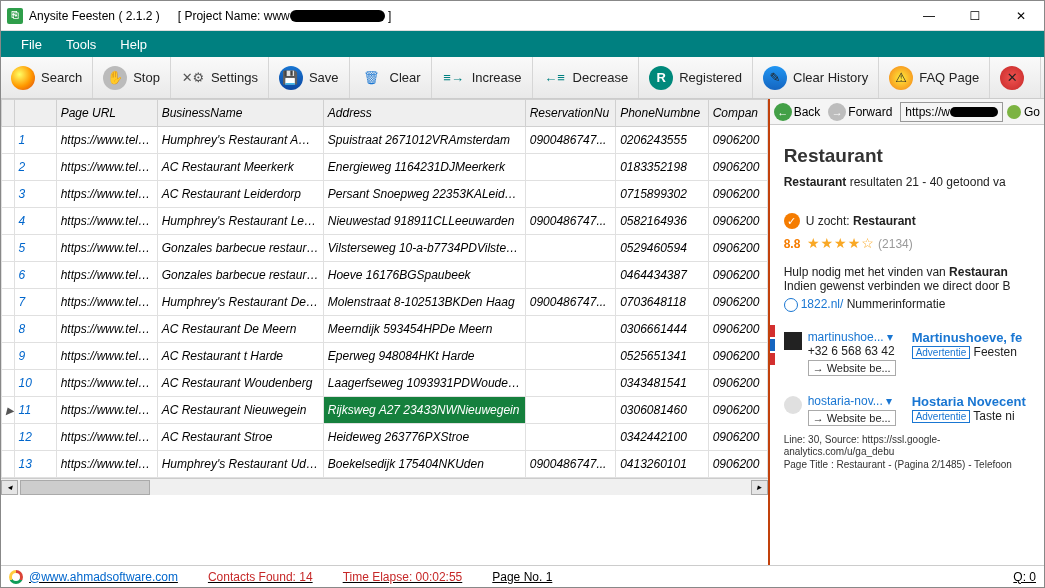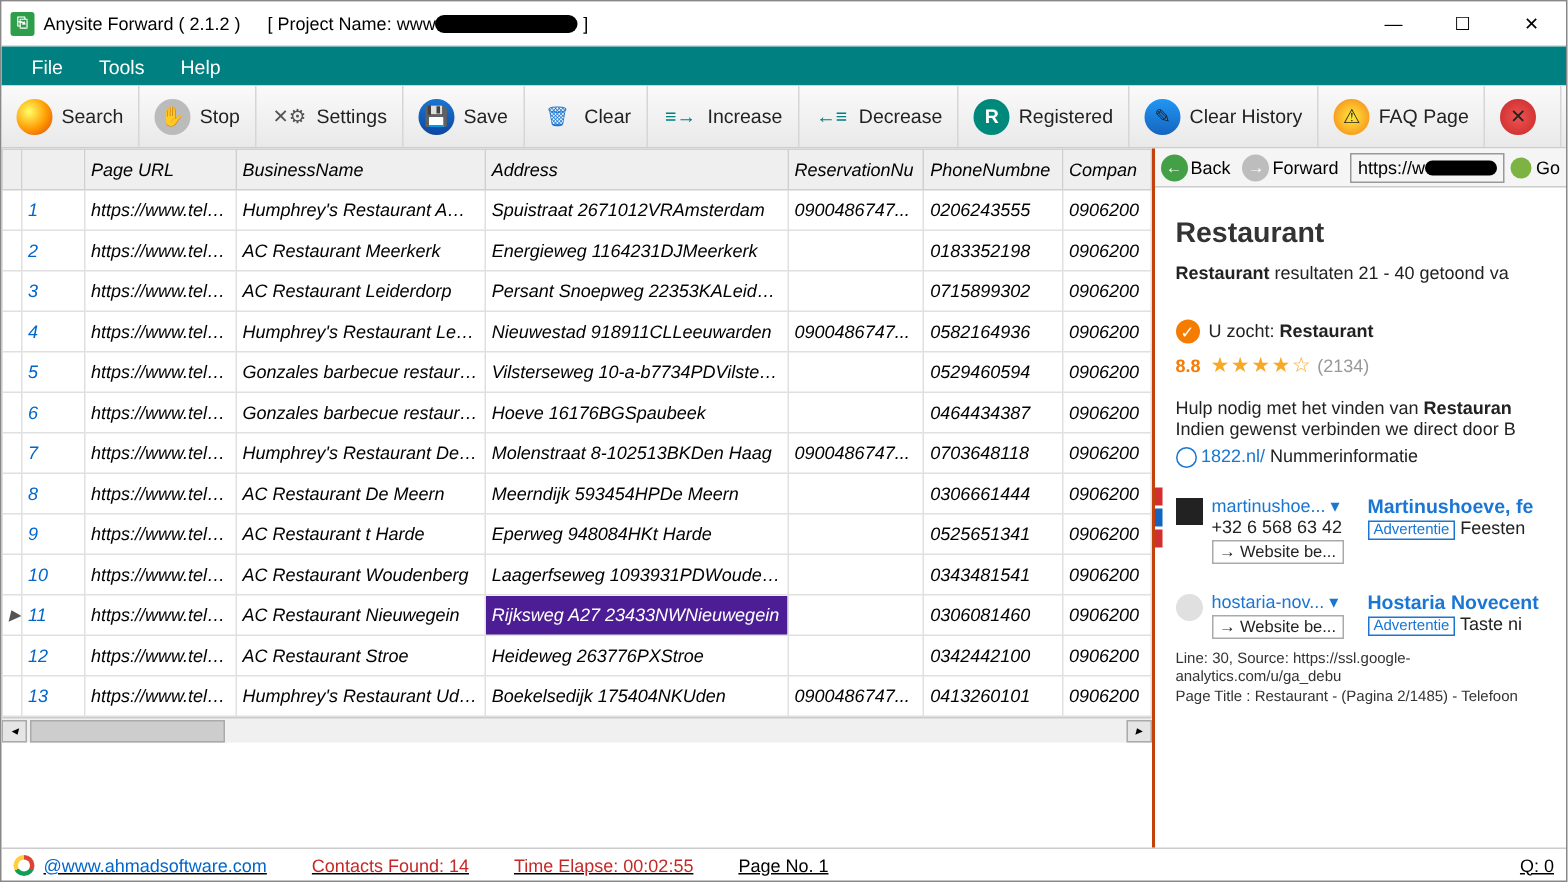--- a/index.html
+++ b/index.html
@@ -31,21 +31,21 @@
 .ic-faq{background:radial-gradient(#ffeb3b,#f57f17);}
 .ic-exit{background:radial-gradient(#ef5350,#c62828);}
 
 .main { display:flex; height: calc(100% - 30px - 26px - 42px - 22px); }
 
 .gridwrap { flex:1 1 auto; overflow:hidden; position:relative; border-right:2px solid #c2410c; display:flex; flex-direction:column;font-style:italic;}
 table { border-collapse:collapse; width:100%; table-layout:fixed; }
 thead th { background:#efefef; border:1px solid #d0d0d0; font-weight:normal; font-size:12px; text-align:left; padding:6px 4px; color:#000; white-space:nowrap; overflow:hidden; text-overflow:ellipsis;}
 tbody td { border:1px solid #e0e0e0; font-size:12px; padding:6px 4px; white-space:nowrap; overflow:hidden; text-overflow:ellipsis; }
 .col-ind{width:12px;} .col-num{width:40px;color:#0066cc;} .col-url{width:96px;} .col-bn{width:158px;} .col-addr{width:192px;} .col-res{width:86px;} .col-ph{width:88px;} .col-cmp{width:56px;}
-tr.selected td.col-addr { background:#4c1d95; color:#fff; }
+tr.selected td.col-addr { background:#15803d; color:#fff; }
 .indicator { color:#555; font-size:10px;}
 
 .hscroll { height:17px; background:#f0f0f0; border-top:1px solid #ccc; display:flex; align-items:center; }
 .hscroll .thumb { height:15px; width:130px; background:#cdcdcd; margin-left:2px; border:1px solid #aaa;}
 .hscroll .arrow { width:17px;height:15px;background:#e5e5e5;border:1px solid #aaa;display:flex;align-items:center;justify-content:center;font-size:9px;}
 
 .sidebar { width:290px; display:flex; flex-direction:column; }
 .navrow { height:26px; display:flex; align-items:center; padding:0 4px; background:#f5f5f5; border-bottom:1px solid #ccc; font-size:12px;}
 .navbtn { display:flex; align-items:center; margin-right:8px; }
 .navbtn .circ { width:18px;height:18px;border-radius:50%;display:flex;align-items:center;justify-content:center;color:#fff;font-size:11px;margin-right:2px;}
@@ -84,21 +84,21 @@
 .status .seg { margin-right:30px; }
 .status .url{color:#0066cc;}
 .status .red{color:#c62828;}
 .status .right{margin-left:auto;}
 </style>
 </head>
 <body>
 
 <div class="titlebar">
   <span class="app-icon">⎘</span>
-  <span class="title">Anysite Forward ( 2.1.2 )</span>
+  <span class="title">Anysite Feesten ( 2.1.2 )</span>
   <span class="proj">
     <span>[ Project Name: www</span><span class="blackbar"></span><span> ]</span>
   </span>
   <div class="winbtns">
     <div class="winbtn">—</div>
     <div class="winbtn">☐</div>
     <div class="winbtn close">✕</div>
   </div>
 </div>
 

